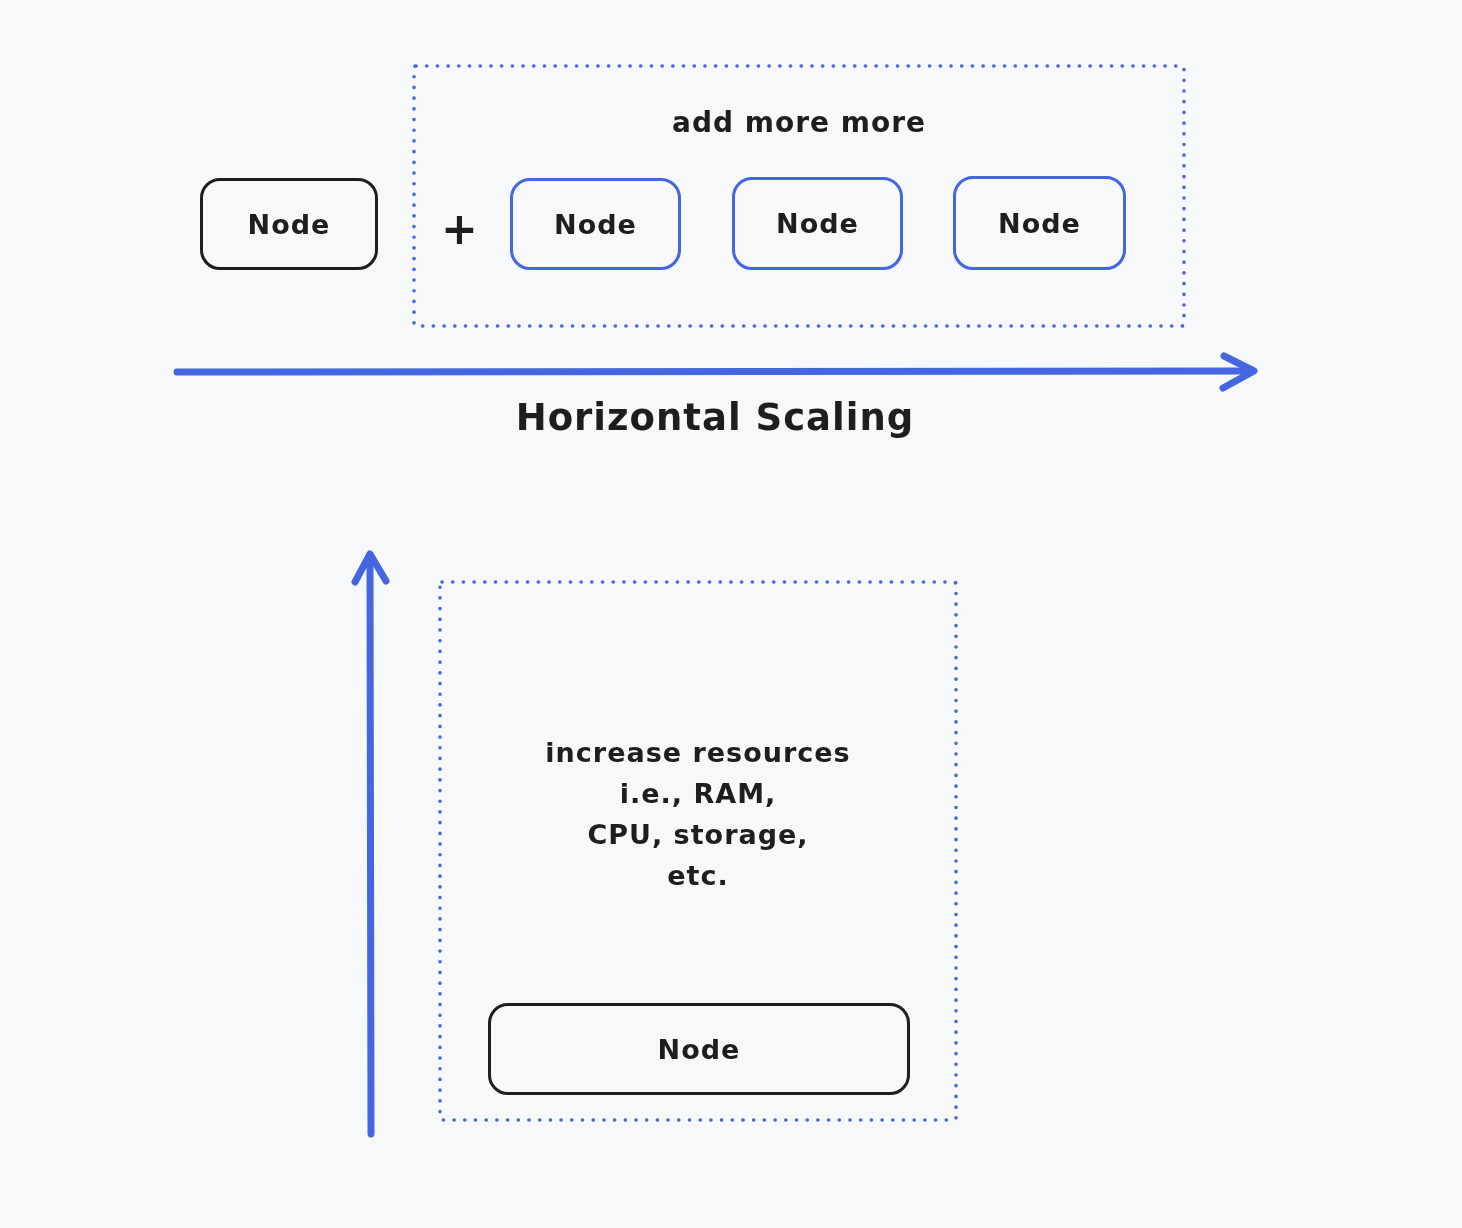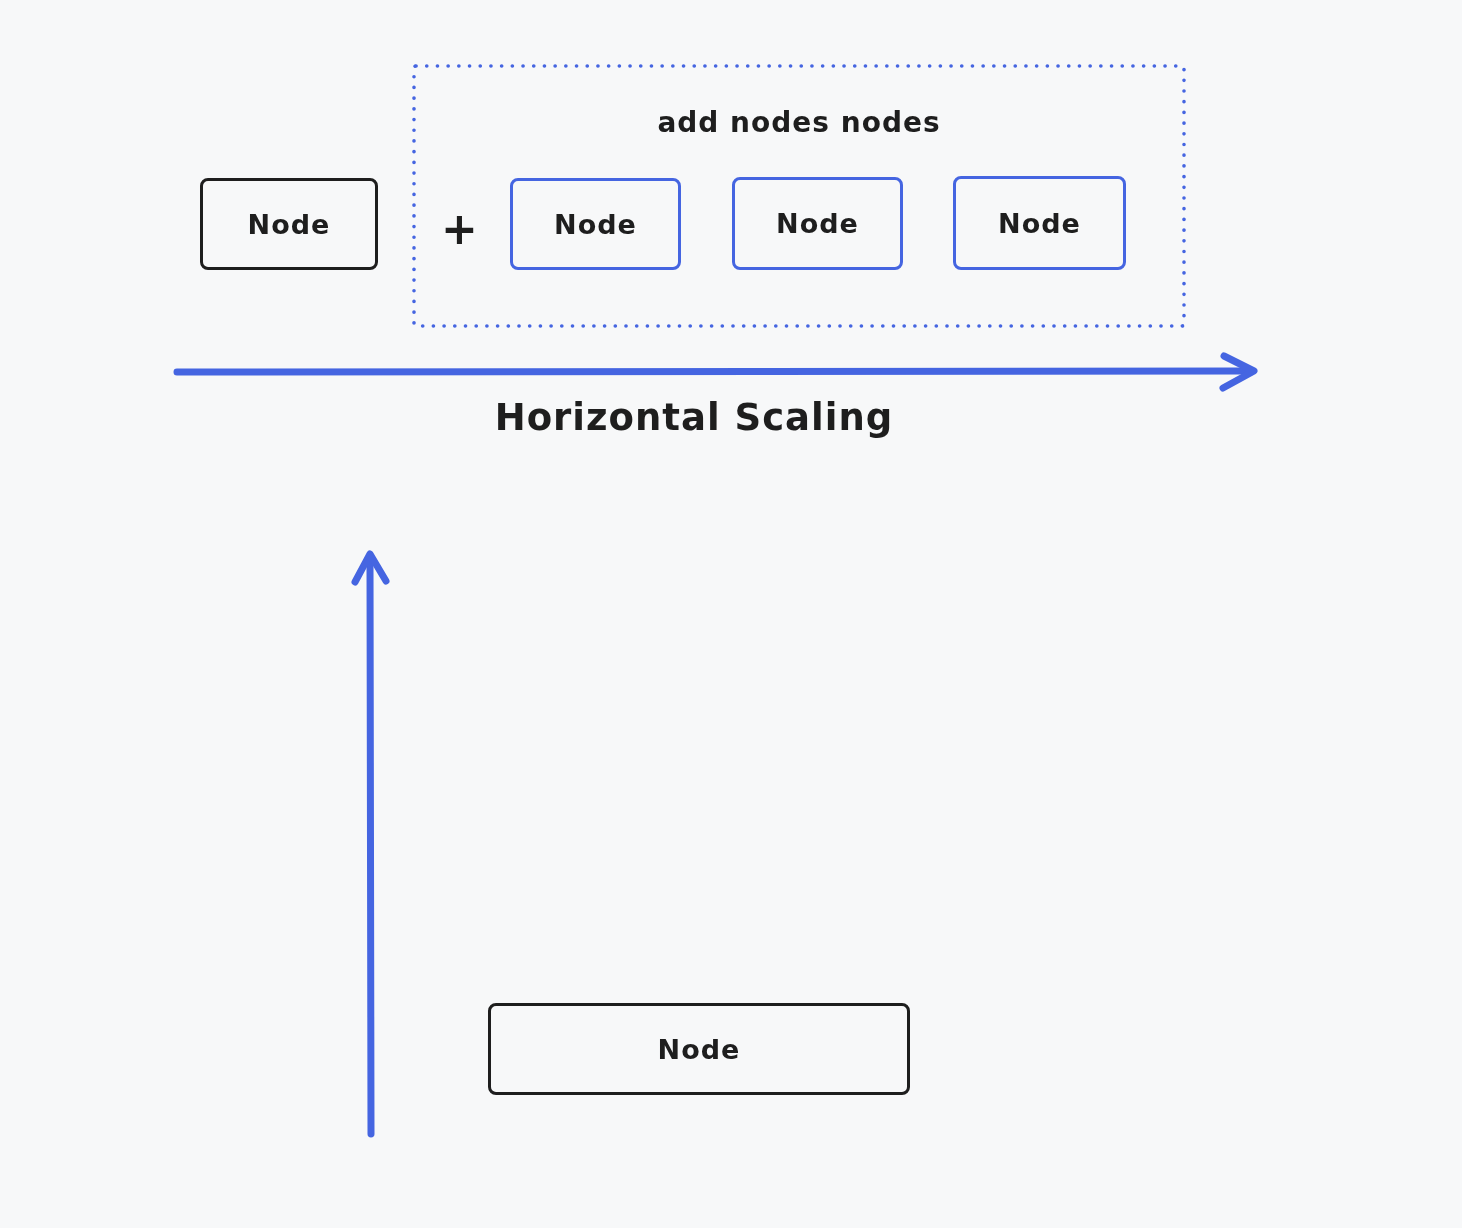--- a/index.html
+++ b/index.html
@@ -21,21 +21,21 @@
     overflow: hidden;
   }
 
   
   .node {
     position: absolute;
     display: flex;
     align-items: center;
     justify-content: center;
     border: 3.5px solid var(--ink);
-    border-radius: 8px;
+    border-radius: 20px;
     background: var(--bg);
     font-size: 27px;
     font-weight: bold;
     letter-spacing: 1px;
     color: var(--ink);
   }
   .node.blue { border-color: var(--blue); border-width: 3.5px; }
 
   
   .dotted-group { position: absolute; }
@@ -103,48 +103,59 @@
   <div class="node" style="left:200px; top:178px; width:178px; height:92px;">
     <span>Node</span>
   </div>
 
   <div class="plus" style="left:441px; top:207px;">+</div>
 
   <div class="dotted-group" style="left:412px; top:64px; width:774px; height:264px;">
     <svg viewBox="0 0 774 264" preserveAspectRatio="none">
       <rect x="2" y="2" width="770" height="260" rx="2"></rect>
     </svg>
-    <div class="caption group-caption">add nodes nodes</div>
+    <div class="caption group-caption">add more more</div>
   </div>
 
   <div class="node blue" style="left:510px; top:178px; width:171px; height:92px;">
     <span>Node</span>
   </div>
   <div class="node blue" style="left:732px; top:177px; width:171px; height:93px;">
     <span>Node</span>
   </div>
   <div class="node blue" style="left:953px; top:176px; width:173px; height:94px;">
     <span>Node</span>
   </div>
 
   <div class="arrow" style="left:172px; top:352px;">
     <svg width="1092" height="44" viewBox="0 0 1092 44">
       <line x1="5" y1="20" x2="1074" y2="19"></line>
       <polyline points="1052,4 1082,19 1051,36"></polyline>
     </svg>
   </div>
 
-  <div class="axis-label" style="left:394px; top:396px; width:600px;">Horizontal Scaling</div>
+  <div class="axis-label" style="left:415px; top:396px; width:600px;">Horizontal Scaling</div>
 
   <div class="arrow" style="left:346px; top:548px;">
     <svg width="48" height="592" viewBox="0 0 48 592">
       <line x1="24" y1="16" x2="25" y2="586"></line>
       <polyline points="9,34 24,6 40,33"></polyline>
     </svg>
   </div>
 
+  <div class="dotted-group" style="left:438px; top:580px; width:520px; height:542px;">
+    <svg viewBox="0 0 520 542" preserveAspectRatio="none">
+      <rect x="2" y="2" width="516" height="538" rx="2"></rect>
+    </svg>
+    <div class="multiline" style="top:152px;">
+      <div>increase resources</div>
+      <div>i.e., RAM,</div>
+      <div>CPU, storage,</div>
+      <div>etc.</div>
+    </div>
+  </div>
 
   <div class="node" style="left:488px; top:1003px; width:422px; height:92px;">
     <span>Node</span>
   </div>
 
 
 </div>
 
 </body></html>

